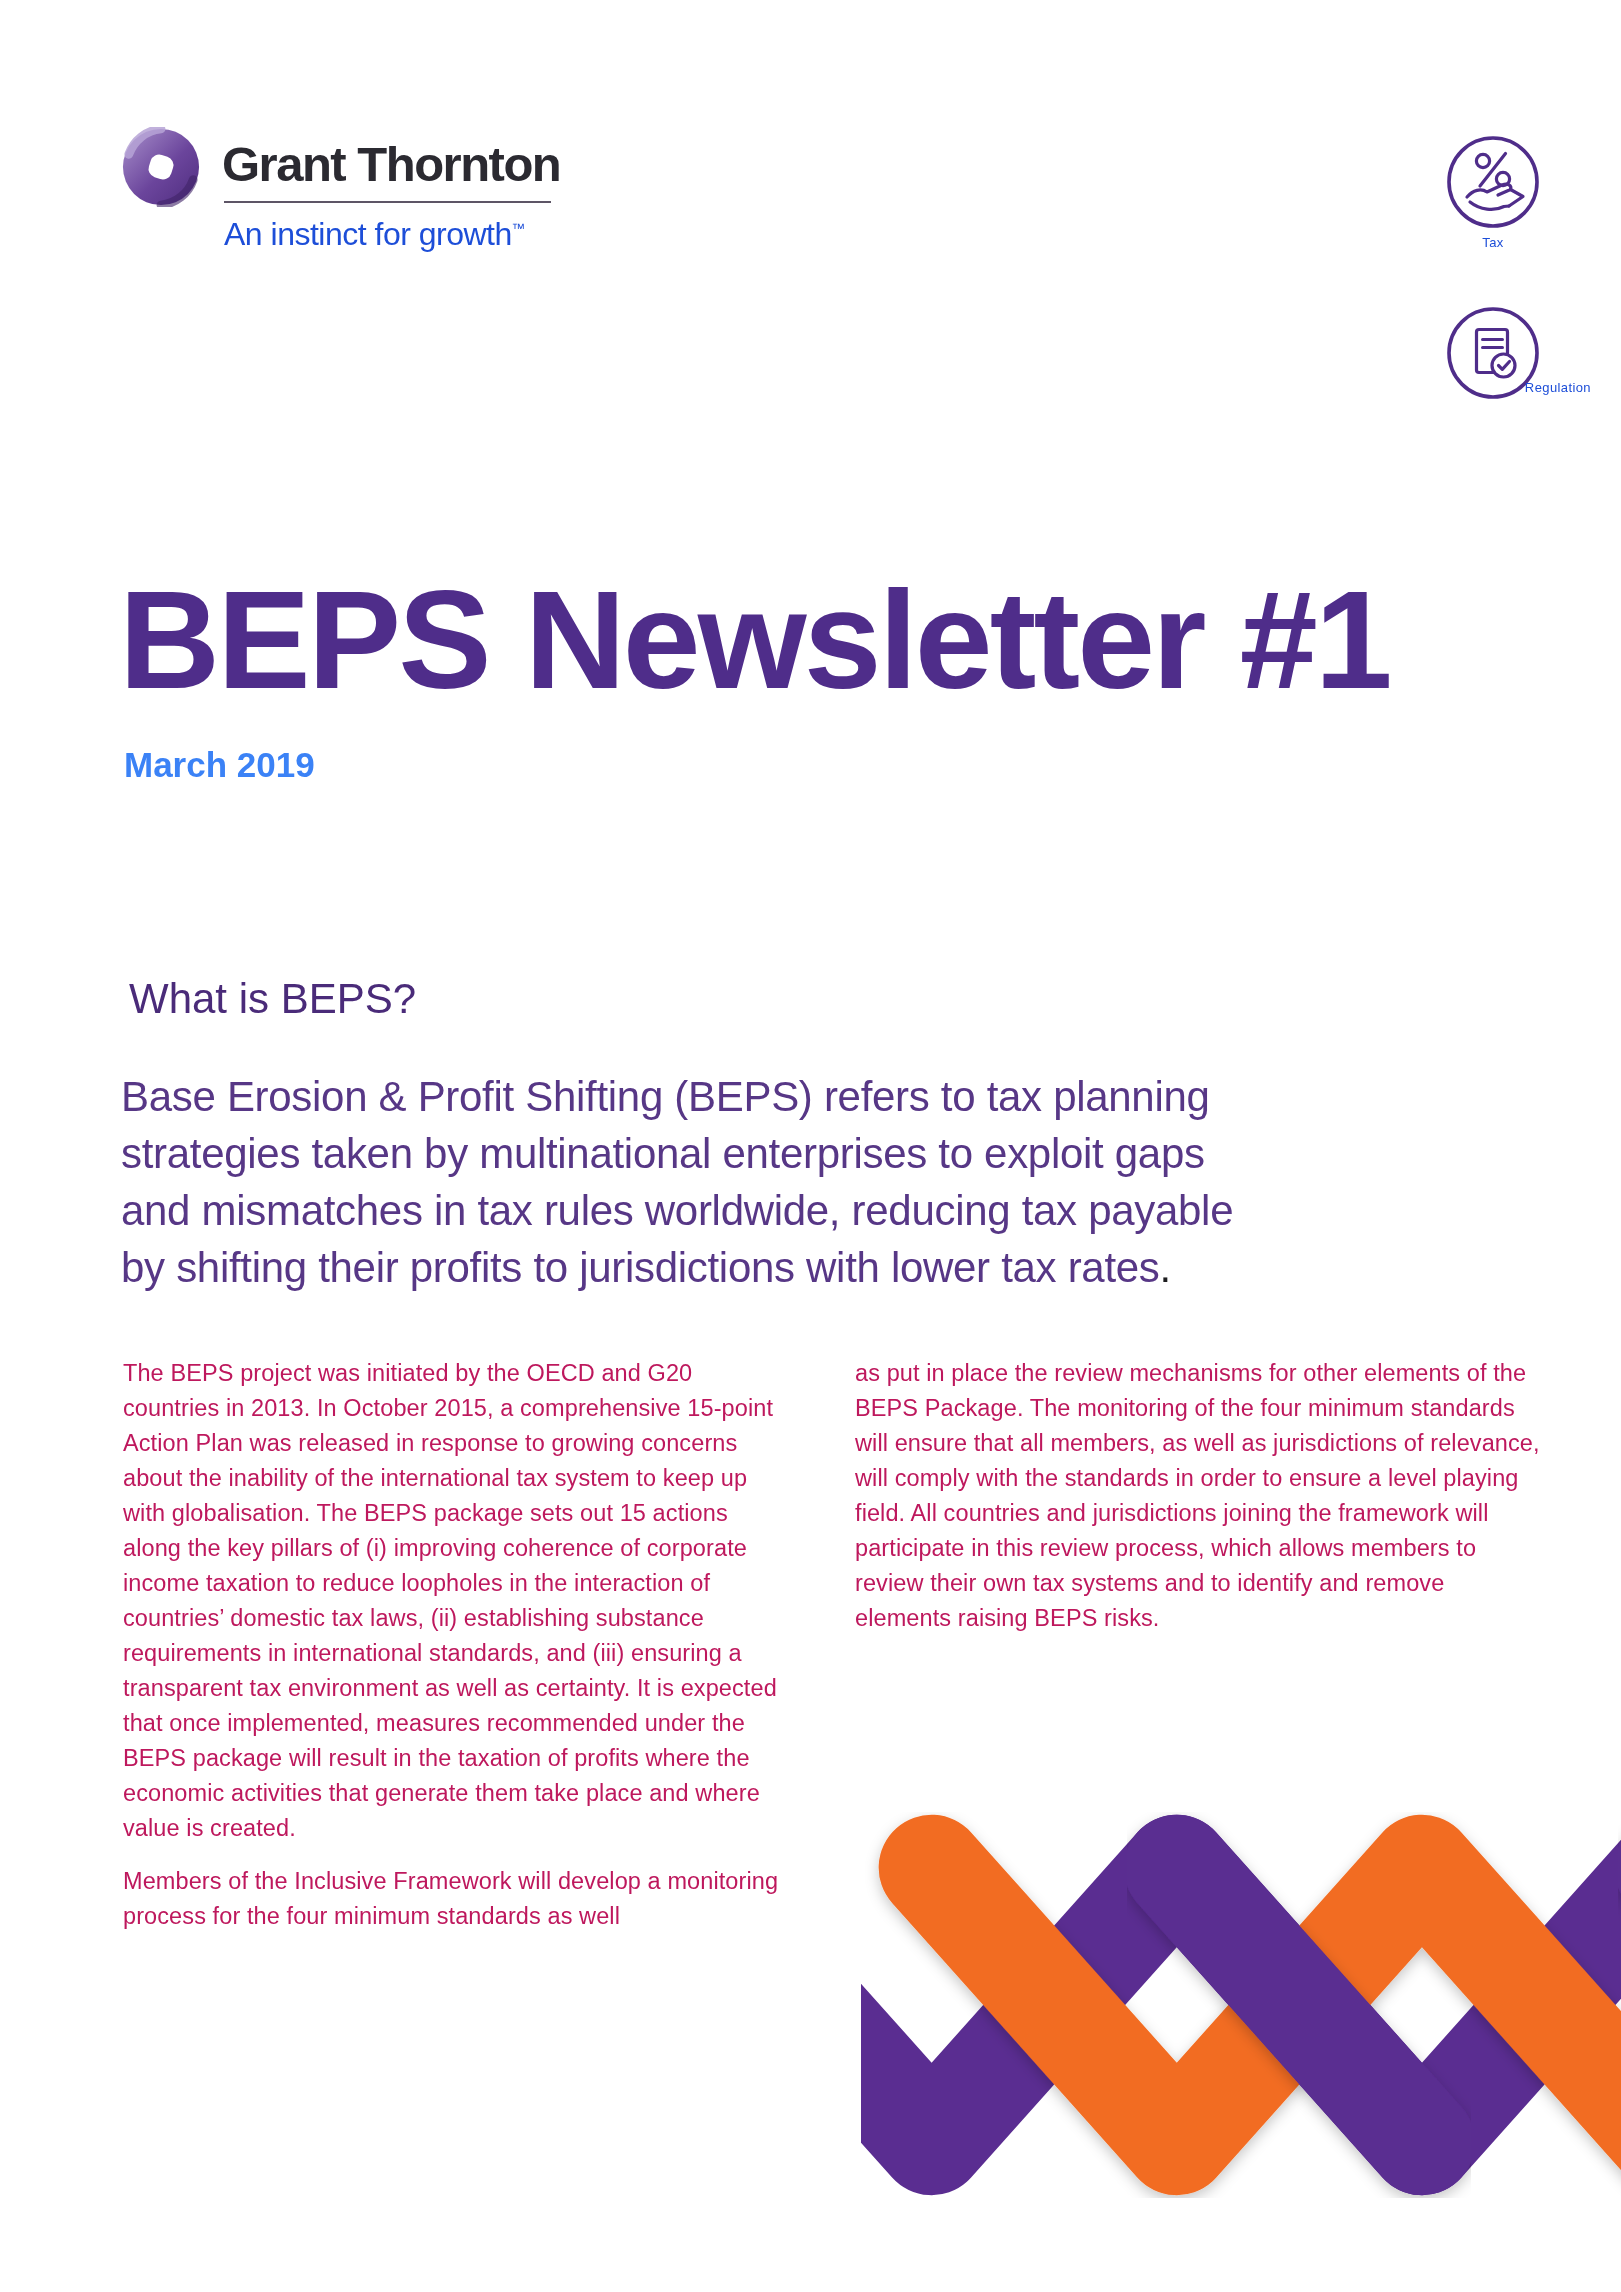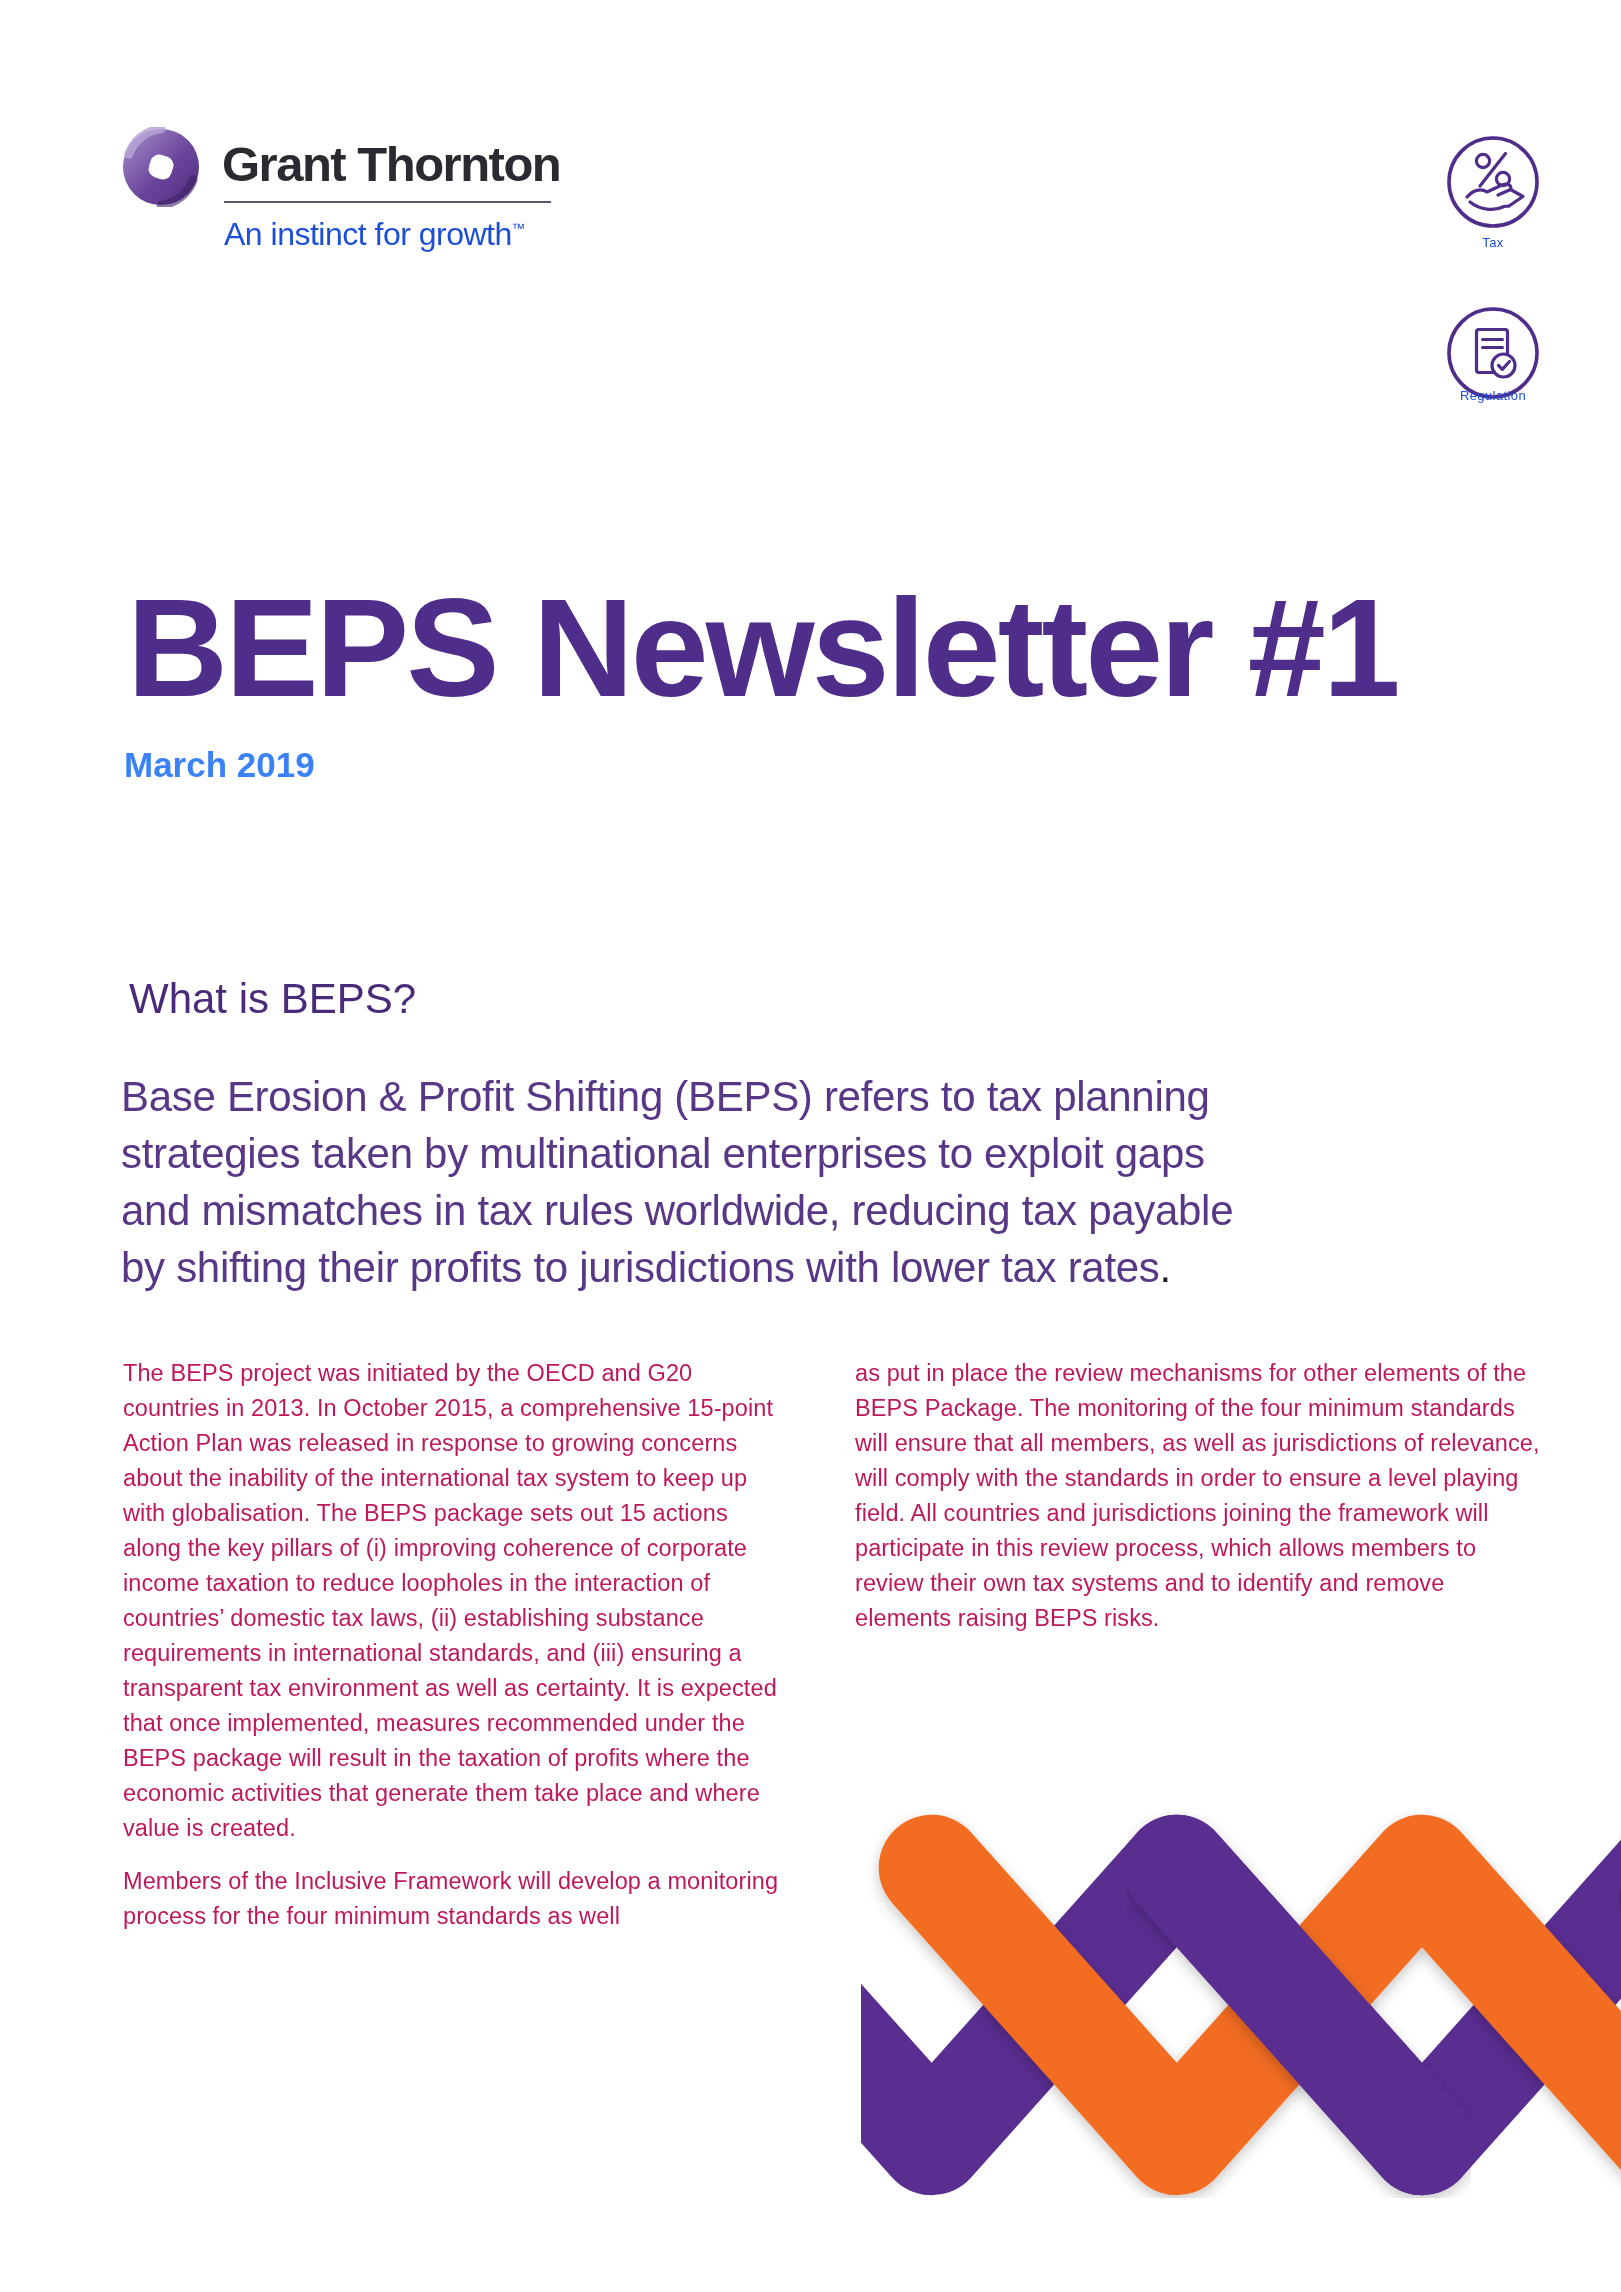--- a/index.html
+++ b/index.html
@@ -30,21 +30,21 @@
 
   
   .badge-icon{width:94px;height:94px;}
   .badge-tax{left:1446px;top:135px;}
   .badge-reg{left:1446px;top:306px;}
   .badge-label{
     width:196px;text-align:center;
     font-size:13px;letter-spacing:0.4px;color:#1d4ed8;
   }
   .label-tax{left:1395px;top:235px;}
-  .label-reg{left:1395px;top:388px;}
+  .label-reg{left:1395px;top:380px;text-align:right;}
 
   
   .title{
     left:119px;top:570px;
     font-size:140px;font-weight:700;letter-spacing:-2.9px;
     color:#4f2d8a;white-space:nowrap;line-height:1;
   }
   .issue-date{
     left:124px;top:745px;
     font-size:35px;font-weight:700;color:#3b82f6;white-space:nowrap;
@@ -111,21 +111,21 @@
   <svg class="abs badge-icon badge-reg" viewBox="0 0 94 94" aria-hidden="true">
     <circle class="icon-stroke" cx="47" cy="47" r="44" stroke-width="3.6"></circle>
     <rect class="icon-stroke" x="30.5" y="23.5" width="31" height="43" rx="2.5" stroke-width="3.2"></rect>
     <line class="icon-stroke" x1="36.5" y1="33.5" x2="56.5" y2="33.5" stroke-width="3"></line>
     <line class="icon-stroke" x1="36.5" y1="41.5" x2="56.5" y2="41.5" stroke-width="3"></line>
     <circle cx="57.5" cy="59.5" r="11.5" fill="#ffffff" stroke="#4f2d8a" stroke-width="3.2"></circle>
     <path class="icon-stroke" d="M52.5,59.5 l3.8,3.8 7.2,-7.8" stroke-width="3.2"></path>
   </svg>
   <div class="abs badge-label label-reg">Regulation</div>
 
-  <h1 class="abs title" style="margin:8px">BEPS Newsletter #1</h1>
+  <h1 class="abs title" style="margin:0">BEPS Newsletter #1</h1>
   <div class="abs issue-date">March 2019</div>
 
   <h2 class="abs section-heading" style="margin:8px">What is BEPS?</h2>
 
   <div class="abs intro">
     <div>Base Erosion &amp; Profit Shifting (BEPS) refers to tax planning</div>
     <div>strategies taken by multinational enterprises to exploit gaps</div>
     <div>and mismatches in tax rules worldwide, reducing tax payable</div>
     <div><span>by shifting their profits to jurisdictions with lower tax rates</span><span class="period">.</span></div>
   </div>

